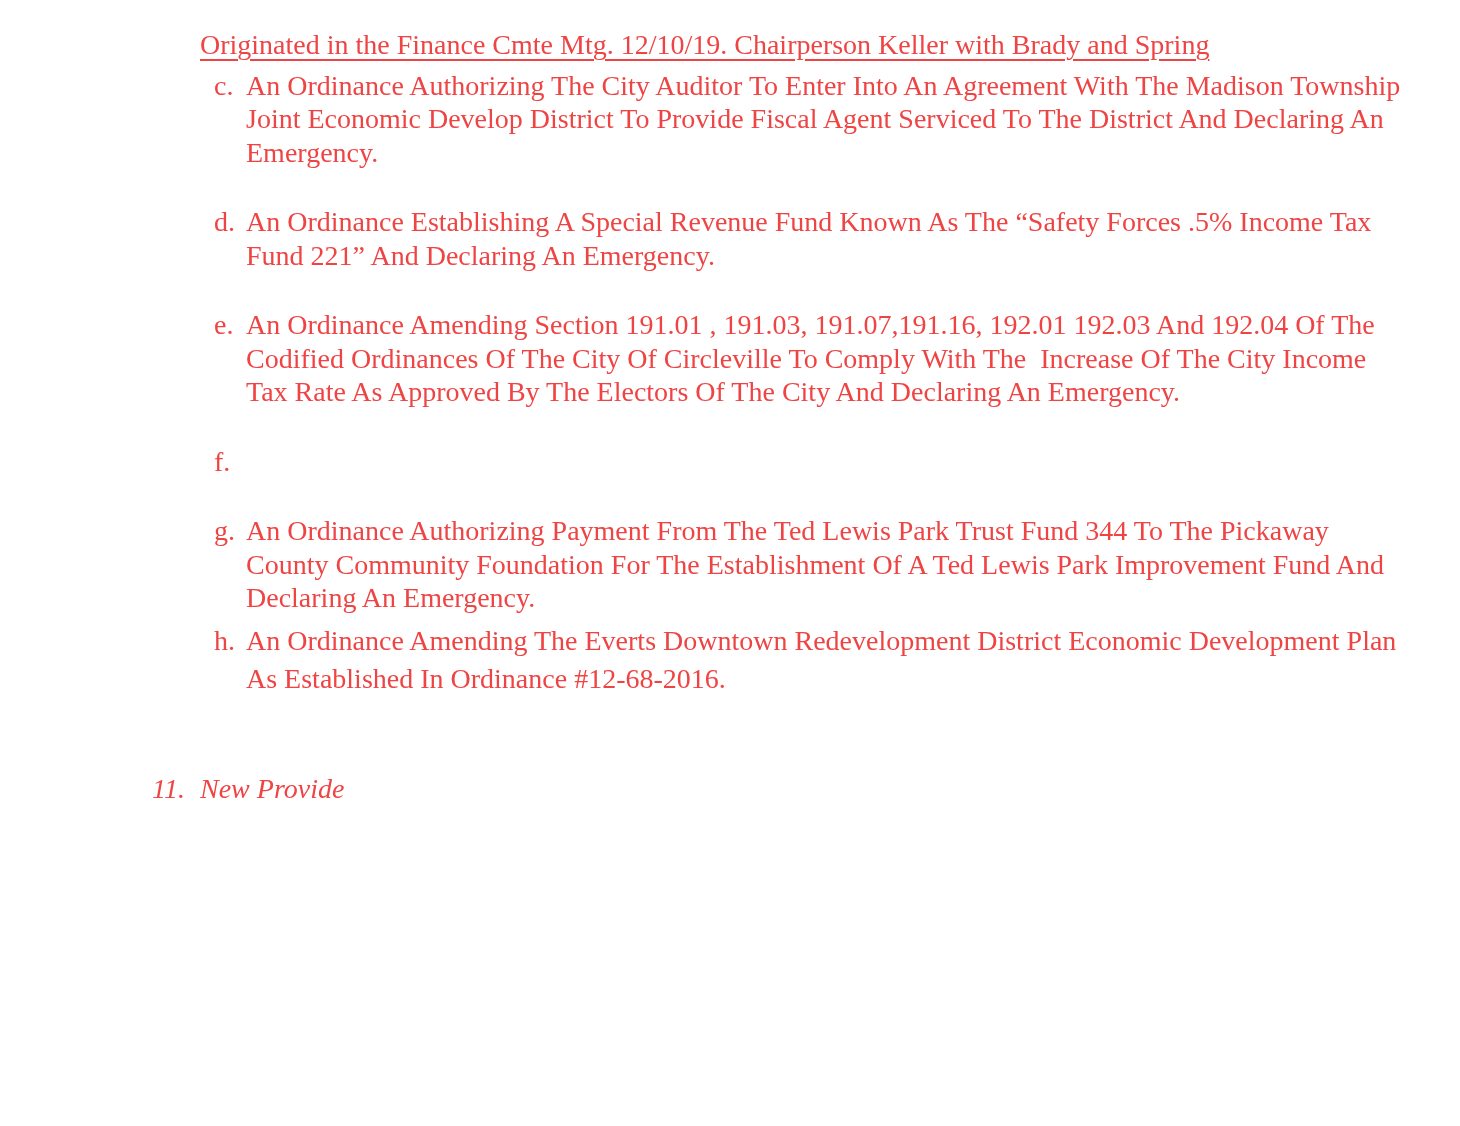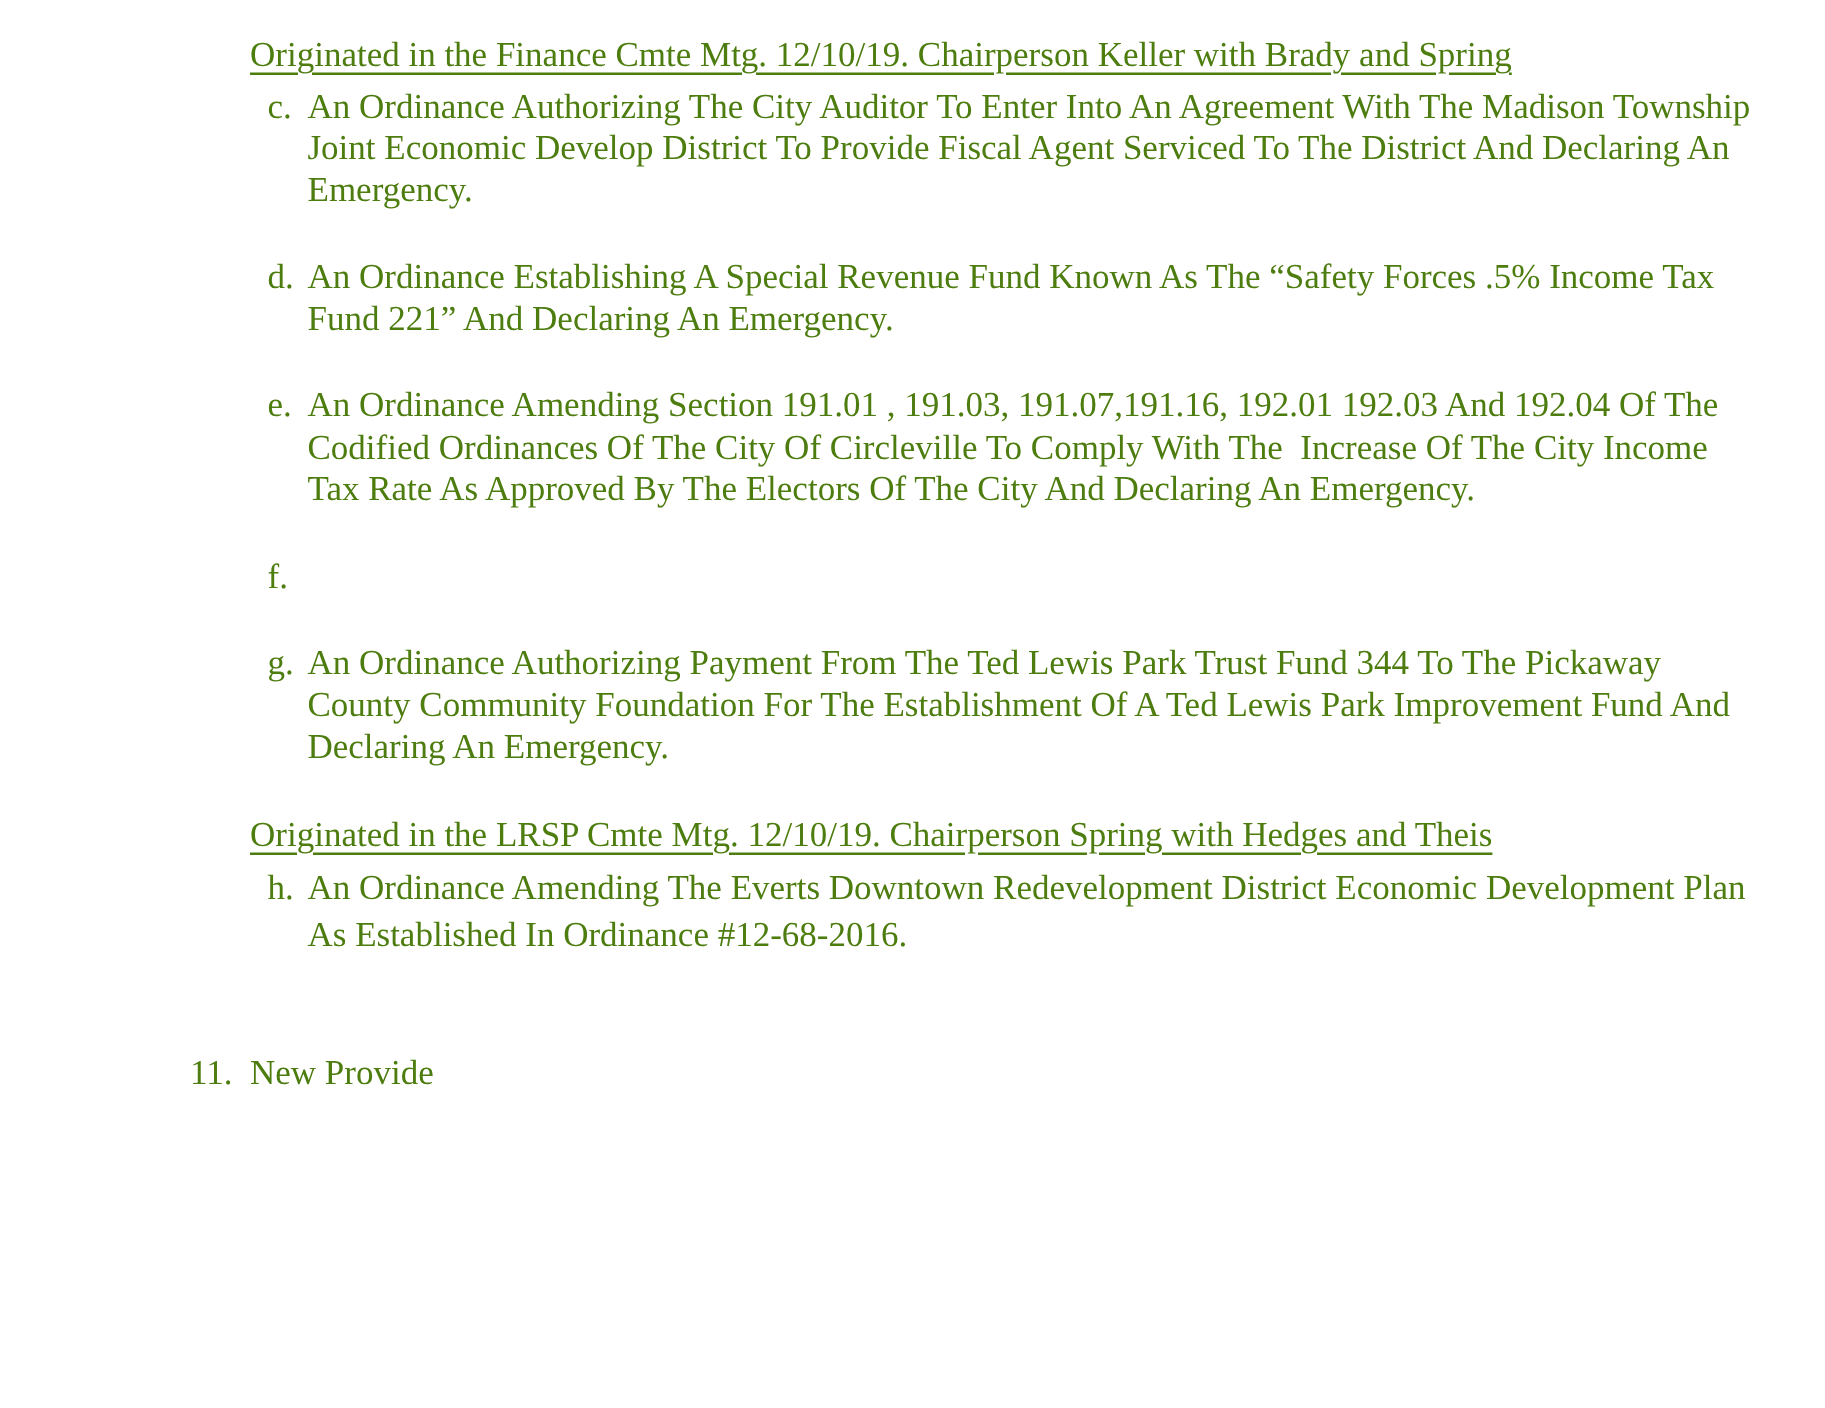--- a/index.html
+++ b/index.html
@@ -8,21 +8,21 @@
     background: #ffffff;
   }
   .page {
     position: relative;
     width: 1460px;
     height: 1126px;
     background: #ffffff;
     overflow: hidden;
     font-family: "Liberation Serif", "DejaVu Serif", serif;
     font-size: 28px;
-    color: #4d7c0f;
+    color: #ef4444;
     line-height: 33.5px;
   }
   .content {
     padding-top: 28px;
   }
   .section-heading {
     margin-left: 200px;
     margin-right: 40px;
     text-decoration: underline;
     text-decoration-thickness: 2px;
@@ -58,20 +58,21 @@
   .numbered-item {
     display: flex;
     margin-left: 152px;
   }
   .numbered-item .item-number {
     width: 48px;
     flex: 0 0 48px;
   }
   .numbered-item.new-business {
     margin-top: 74px;
+    font-style: italic;
   }
   .numbered-item.adjournment {
     margin-top: 55px;
   }
 </style>
 </head>
 <body>
 
 <div class="page">
   <div class="content">
@@ -95,21 +96,20 @@
 
     <div class="agenda-item item-f">
       <span class="item-label">f.</span>
     </div>
 
     <div class="agenda-item item-g">
       <span class="item-label">g.</span>
       <span class="item-text">An Ordinance Authorizing Payment From The Ted Lewis Park Trust Fund 344 To The Pickaway County Community Foundation For The Establishment Of A Ted Lewis Park Improvement Fund And Declaring An Emergency.</span>
     </div>
 
-    <div class="section-heading heading-lrsp">Originated in the LRSP Cmte Mtg. 12/10/19. Chairperson Spring with Hedges and Theis</div>
 
     <div class="agenda-item first-after-heading item-h">
       <span class="item-label">h.</span>
       <span class="item-text">An Ordinance Amending The Everts Downtown Redevelopment District Economic Development Plan As Established In Ordinance #12-68-2016.</span>
     </div>
 
     <div class="numbered-item new-business">
       <span class="item-number">11.</span>
       <span class="numbered-text">New Provide</span>
     </div>

